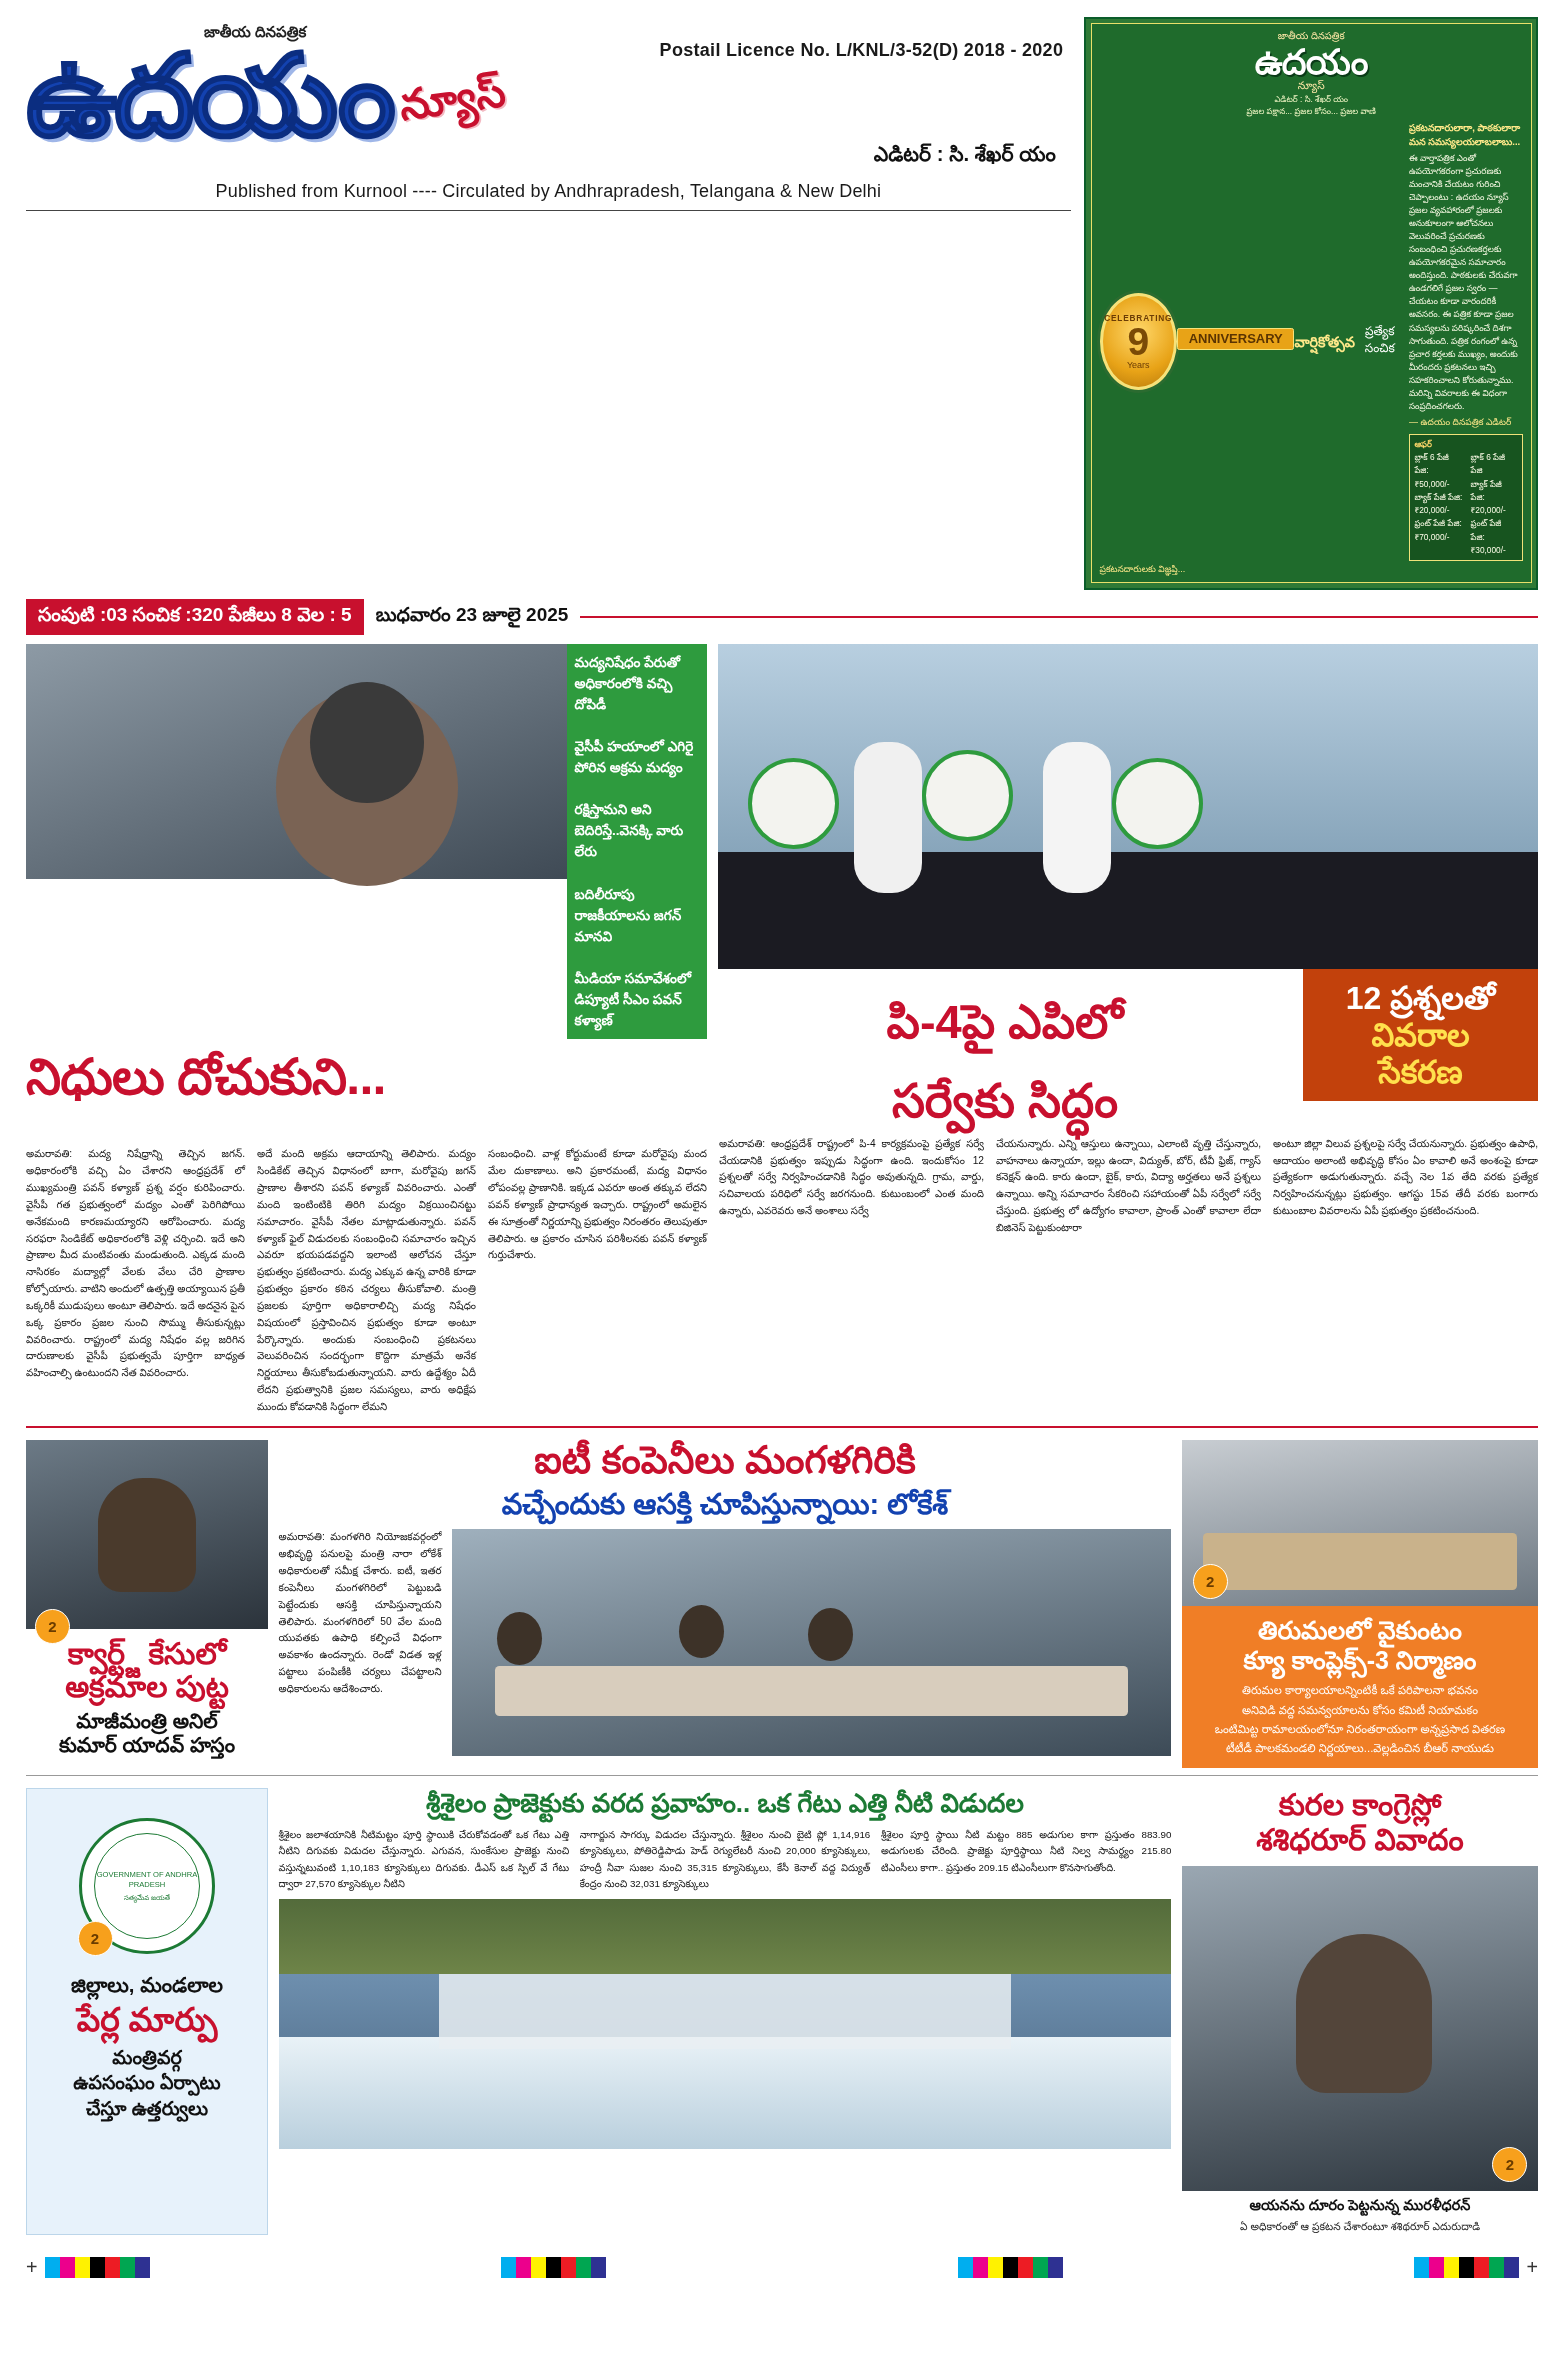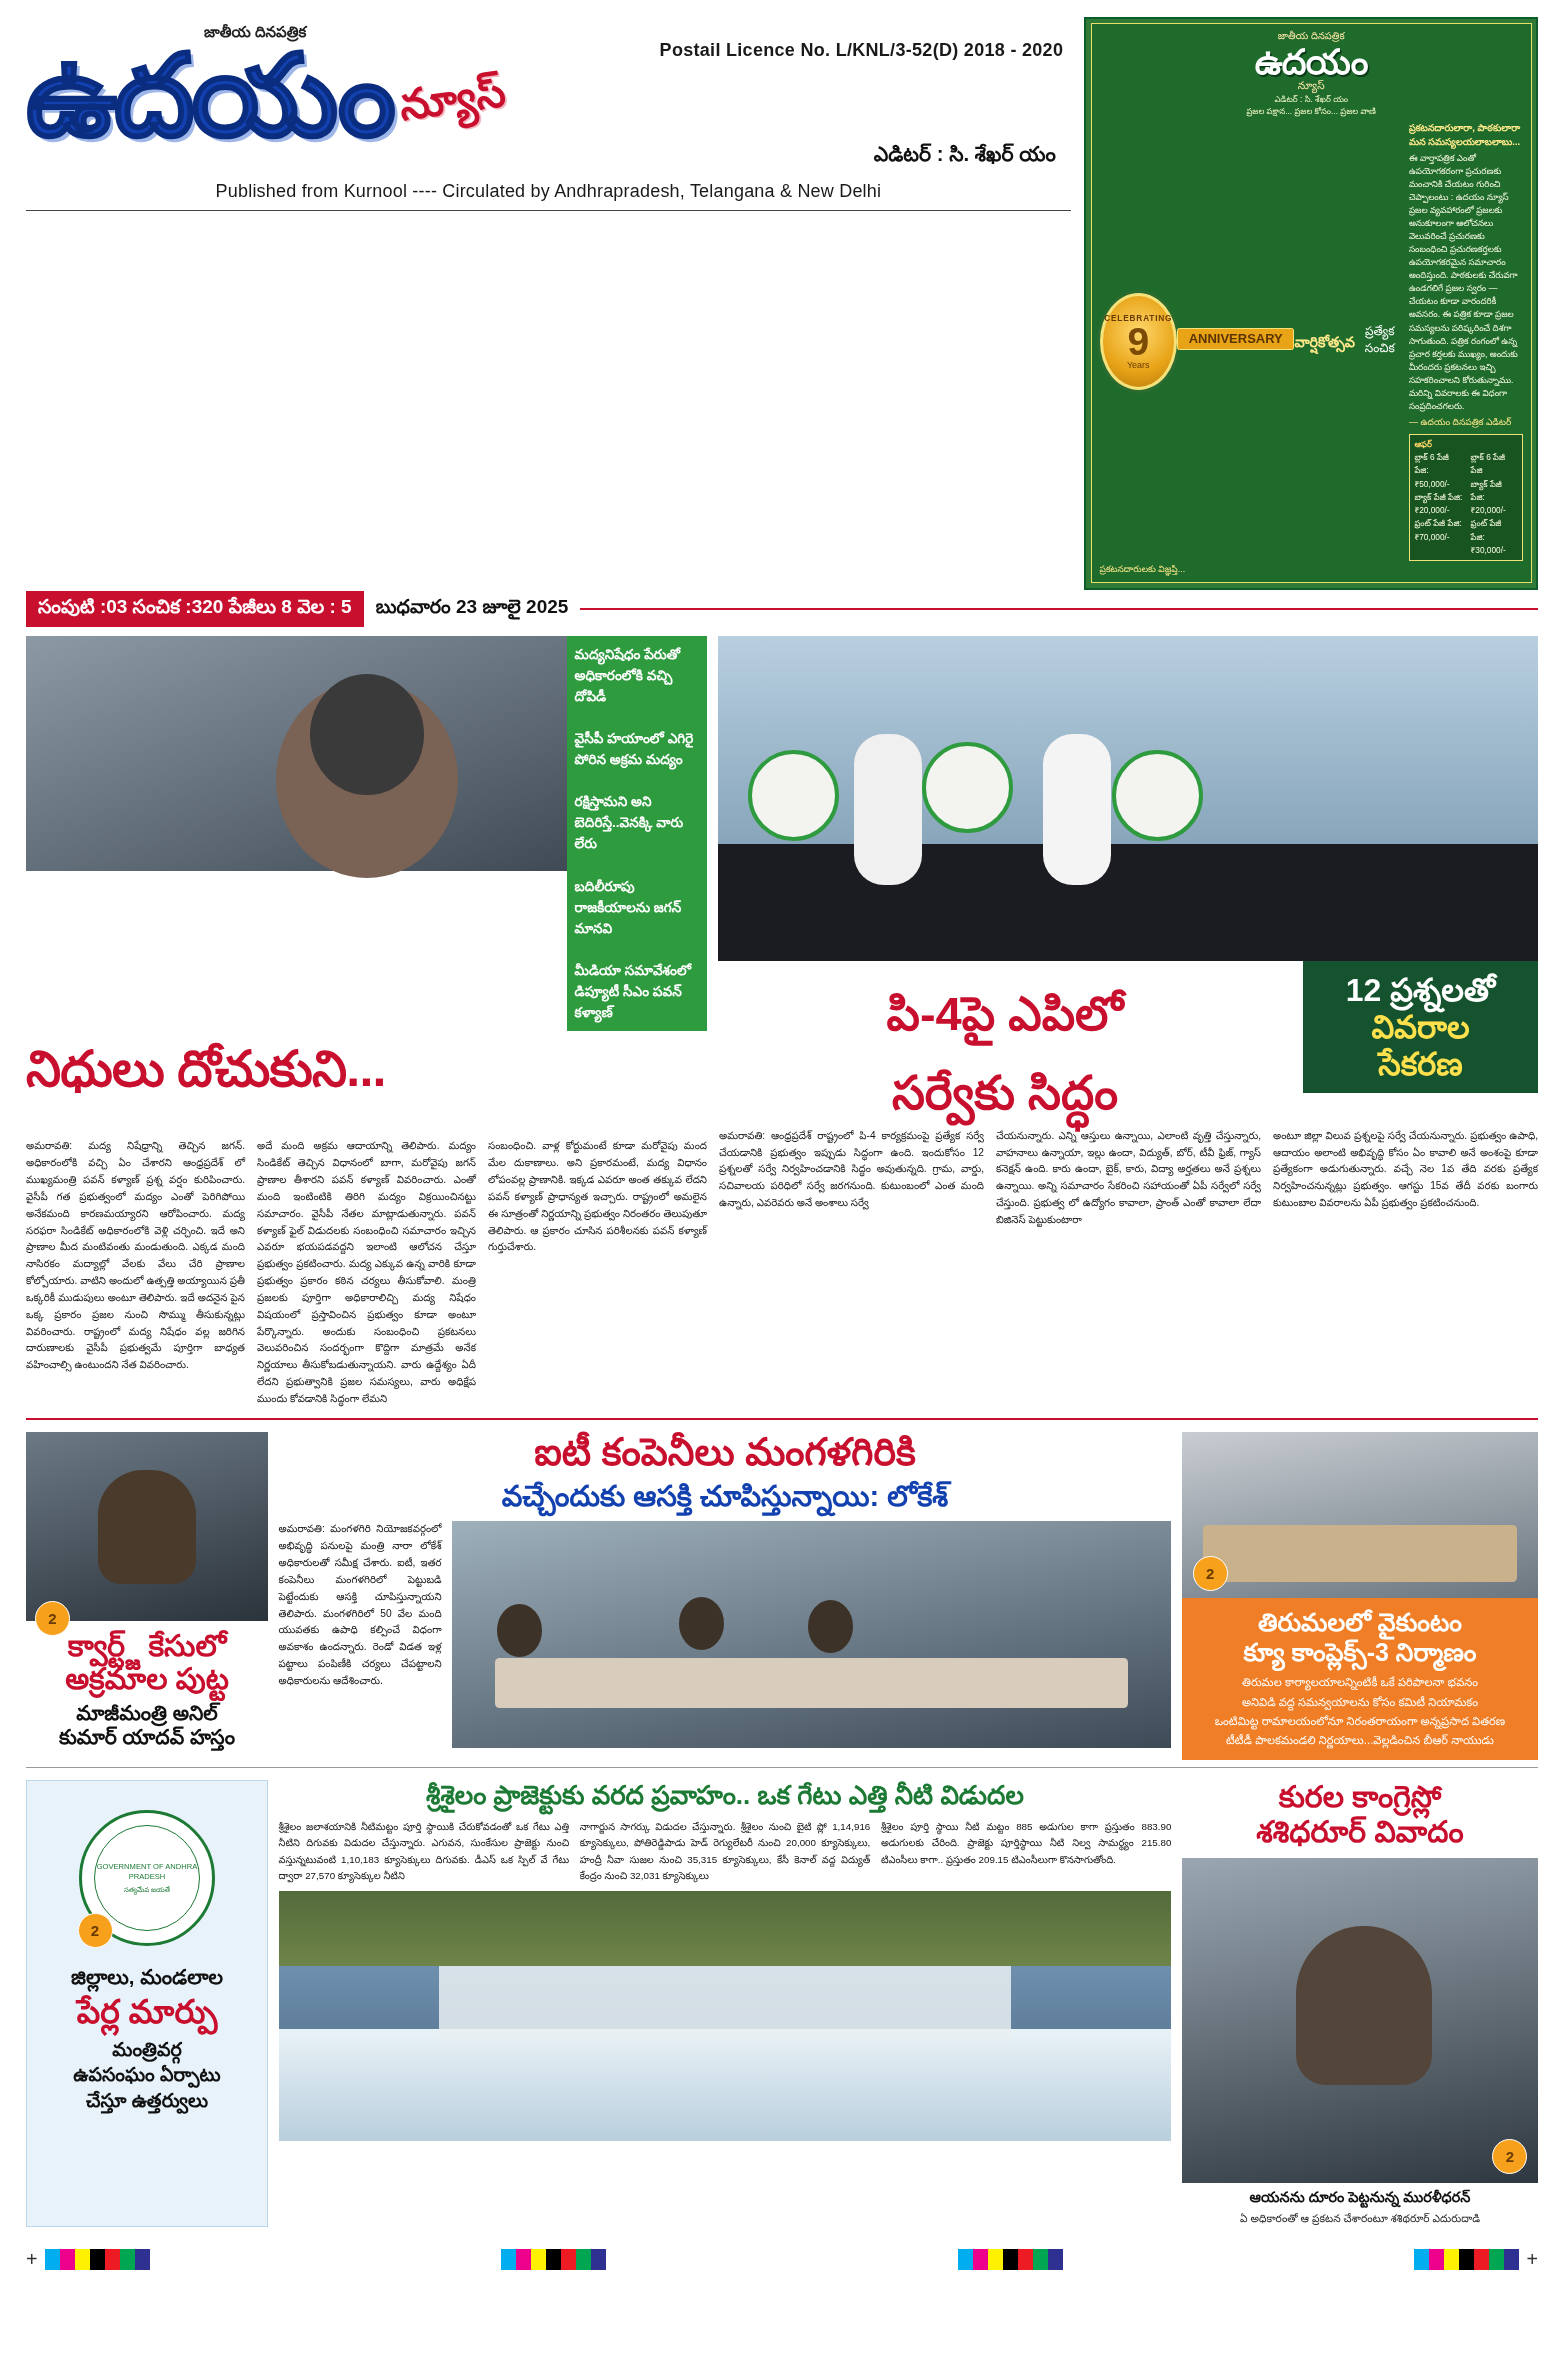--- a/index.html
+++ b/index.html
@@ -62,40 +62,40 @@
   .ad-badge .sub1 { color:#ffe98a; font-size:14.4px; font-weight:bold; margin-top:6px; text-align:center;}
   .ad-badge .sub2 { color:#ffffff; font-size:12px; text-align:center;}
   .ad-text { flex:1; font-size:8.7px; line-height:1.5; color:#fdfde8; }
   .ad-text .hl { color:#ffe98a; font-weight:bold; font-size:9.5px; display:block; margin-bottom:2.3px;}
   .rates { margin-top:4.5px; border:1.5px solid #f0e27a; padding:3px 4.5px; display:flex; gap:7.6px; background:#17541f;}
   .rates div { font-size:8.3px; line-height:1.6; }
   .rates .rh { color:#ffd86b; font-weight:bold; }
   .ad-foot { font-size:9px; color:#ffe98a; margin-top:3px; }
 
   
-  .strip { display:flex; align-items:center; margin-top:1px; }
+  .strip { display:flex; align-items:center; margin-top:9px; }
   .strip-left { background:#c8102e; color:#fff; padding:5.3px 12px; font-size:19px; font-weight:bold; }
   .strip-right { background:#ffffff; color:#111; padding:5.3px 12px; font-size:19px; font-weight:bold; }
   .strip-rule { flex:1; border-bottom:2.3px solid #c8102e; height:0.8px; }
 
   
   .top { display:flex; gap:10.6px; margin-top:9px; }
   .col-a { flex:0 0 681px; }
   .col-b { flex:1; }
 
   .p1 { display:flex; gap:0; }
   .p1 .img { flex:1; height:235px; position:relative; background:linear-gradient(160deg,#8d9aa5,#3f4a55); }
   .p1 .green { flex:0 0 140px; background:#2e9b3e; color:#fff; font-size:13.6px; line-height:1.55; padding:7.6px 7.6px; font-weight:bold; }
 
   .headline1 { color:#c8102e; font-size:50px; font-weight:bold; line-height:1.05; margin-top:12px; letter-spacing:-0.8px;}
   .headline1b { color:#1342b0; font-size:42px; font-weight:bold; line-height:1.1; }
 
   .p2 { height:325px; background:linear-gradient(180deg,#b8cfe0,#6d8ea6); position:relative; overflow:hidden;}
   .headline2 { color:#c8102e; font-size:47px; font-weight:bold; line-height:1.08; text-align:center; margin-top:28px;}
-  .box12 { background:#14532d; color:#fff; padding:10.6px 7.6px; text-align:center; font-size:32px; font-weight:bold; line-height:1.15; }
+  .box12 { background:#c2410c; color:#fff; padding:10.6px 7.6px; text-align:center; font-size:32px; font-weight:bold; line-height:1.15; }
   .box12 .l2 { color:#ffe14d; }
 
   .cols3 { display:flex; gap:12px; margin-top:10.6px; }
   .cols3 > div { flex:1; font-size:10.2px; line-height:1.65; text-align:justify; color:#151515; }
 
   .rule-red { border-top:2.3px solid #c8102e; margin:10.6px 0 0 0; }
   .rule-thin { border-top:0.8px solid #999; margin:7.6px 0; }
 
   
   .mid { display:flex; gap:10.6px; margin-top:12px; }

